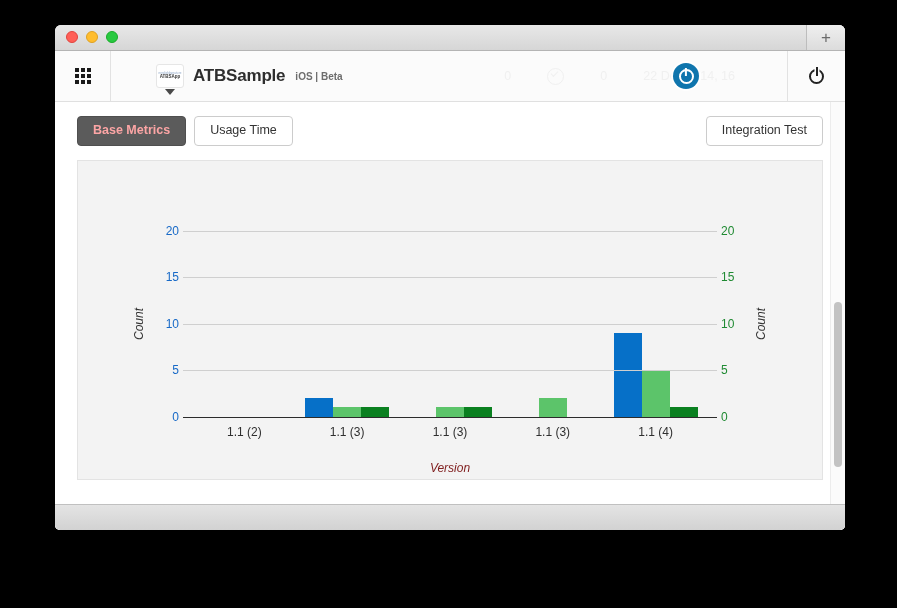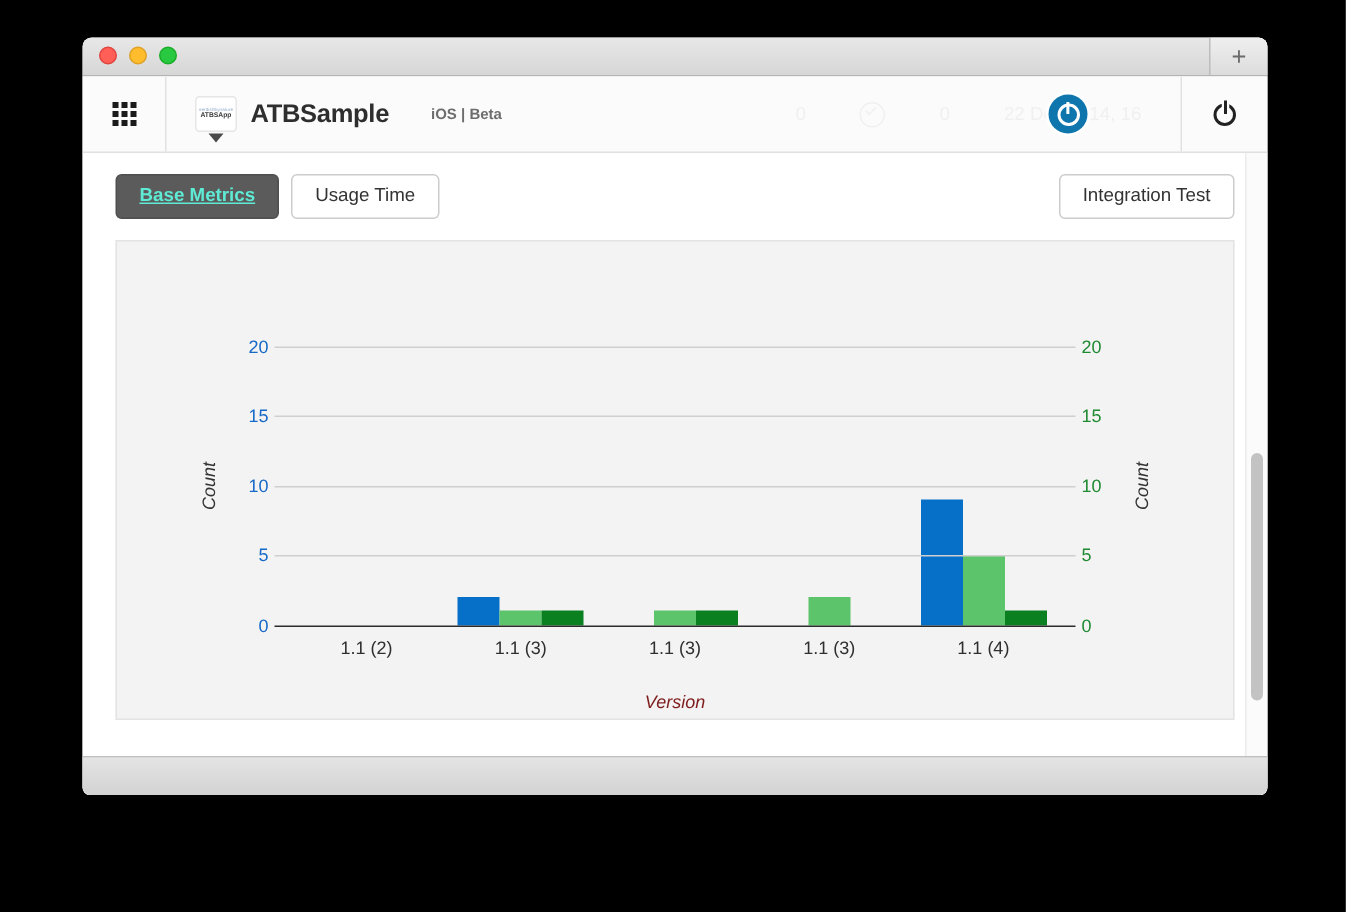--- a/index.html
+++ b/index.html
@@ -82,20 +82,21 @@
   }
 
   
   .apptoolbar {
     position: relative;
     height: 50px;
     background: #fbfbfb;
     border-bottom: 1px solid #e0e0e0;
     display: flex;
     align-items: stretch;
+    gap: 26px;
   }
 
   .grid-cell {
     width: 55px;
     border-right: 1px solid #e2e2e2;
     display: flex;
     align-items: center;
     justify-content: center;
   }
   .grid-icon {
@@ -148,21 +149,21 @@
   .app-name {
     font-size: 17px;
     font-weight: bold;
     color: #2e2e2e;
     letter-spacing: -0.2px;
   }
   .app-platform {
     font-size: 10px;
     font-weight: bold;
     color: #6d6d6d;
-    margin-left: 20px;
+    margin-left: 2px;
   }
 
   .toolbar-stats {
     flex: 1;
     display: flex;
     align-items: center;
     justify-content: flex-end;
     gap: 36px;
     padding-right: 26px;
     position: relative;
@@ -275,23 +276,22 @@
     border-radius: 4px;
     border: 1px solid #cccccc;
     background: #ffffff;
     color: #333333;
     cursor: pointer;
     line-height: 1.1;
   }
   .btn.active {
     background: #5b5b5b;
     border-color: #4f4f4f;
-    color: #5eead4;
+    color: #fca5a5;
     font-weight: bold;
-    text-decoration: underline;
   }
   .btn + .btn { margin-left: 8px; }
   .btn.right { position: absolute; right: 0; top: 0; }
 
   
   .chart-panel {
     position: relative;
     background: #f3f3f3;
     border: 1px solid #e3e3e3;
     height: 320px;

